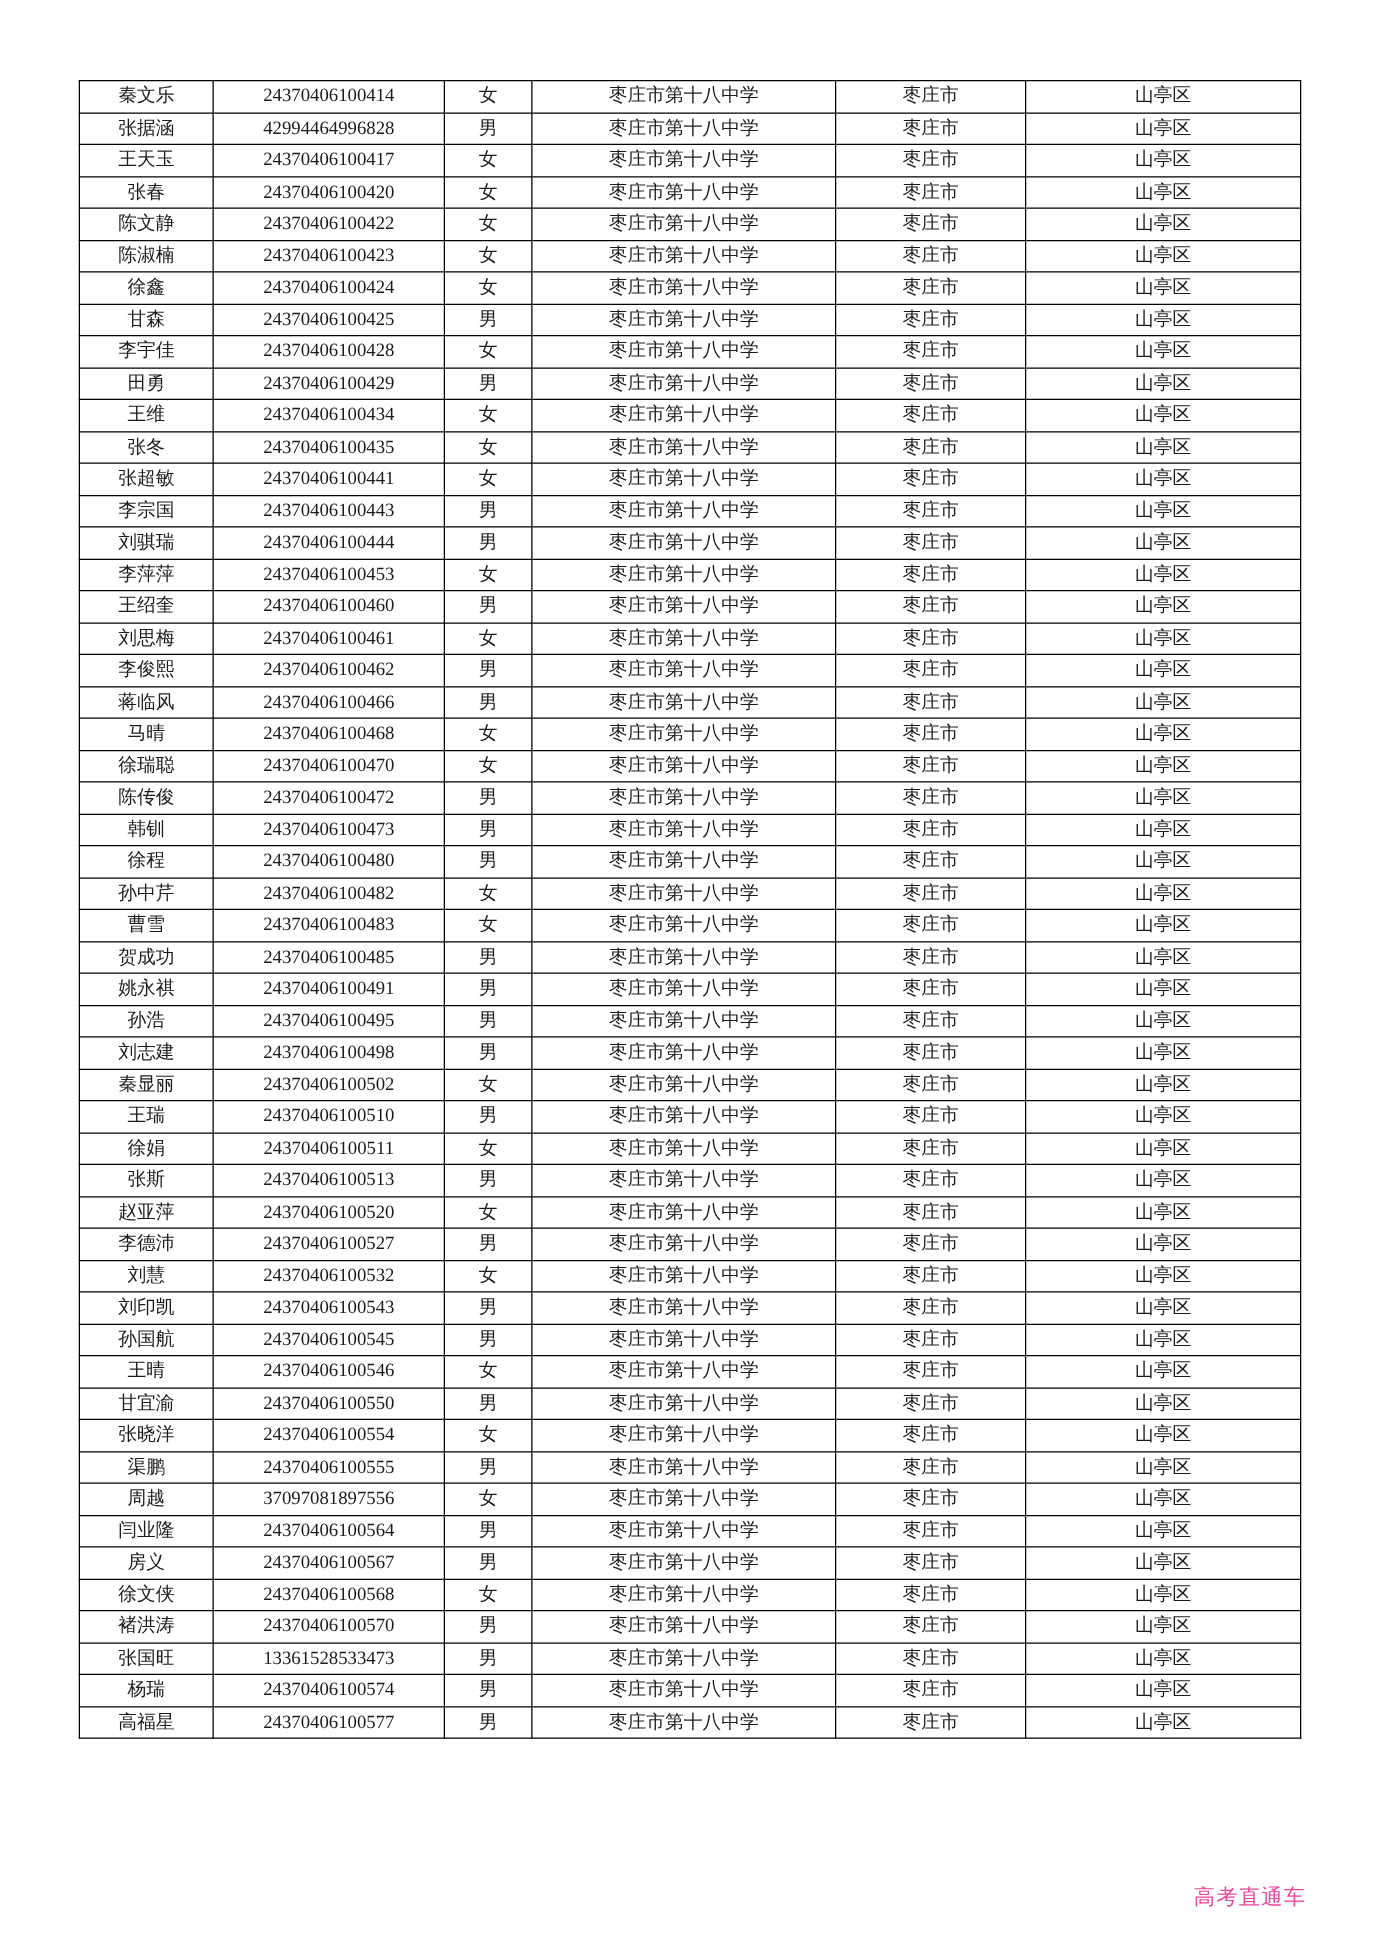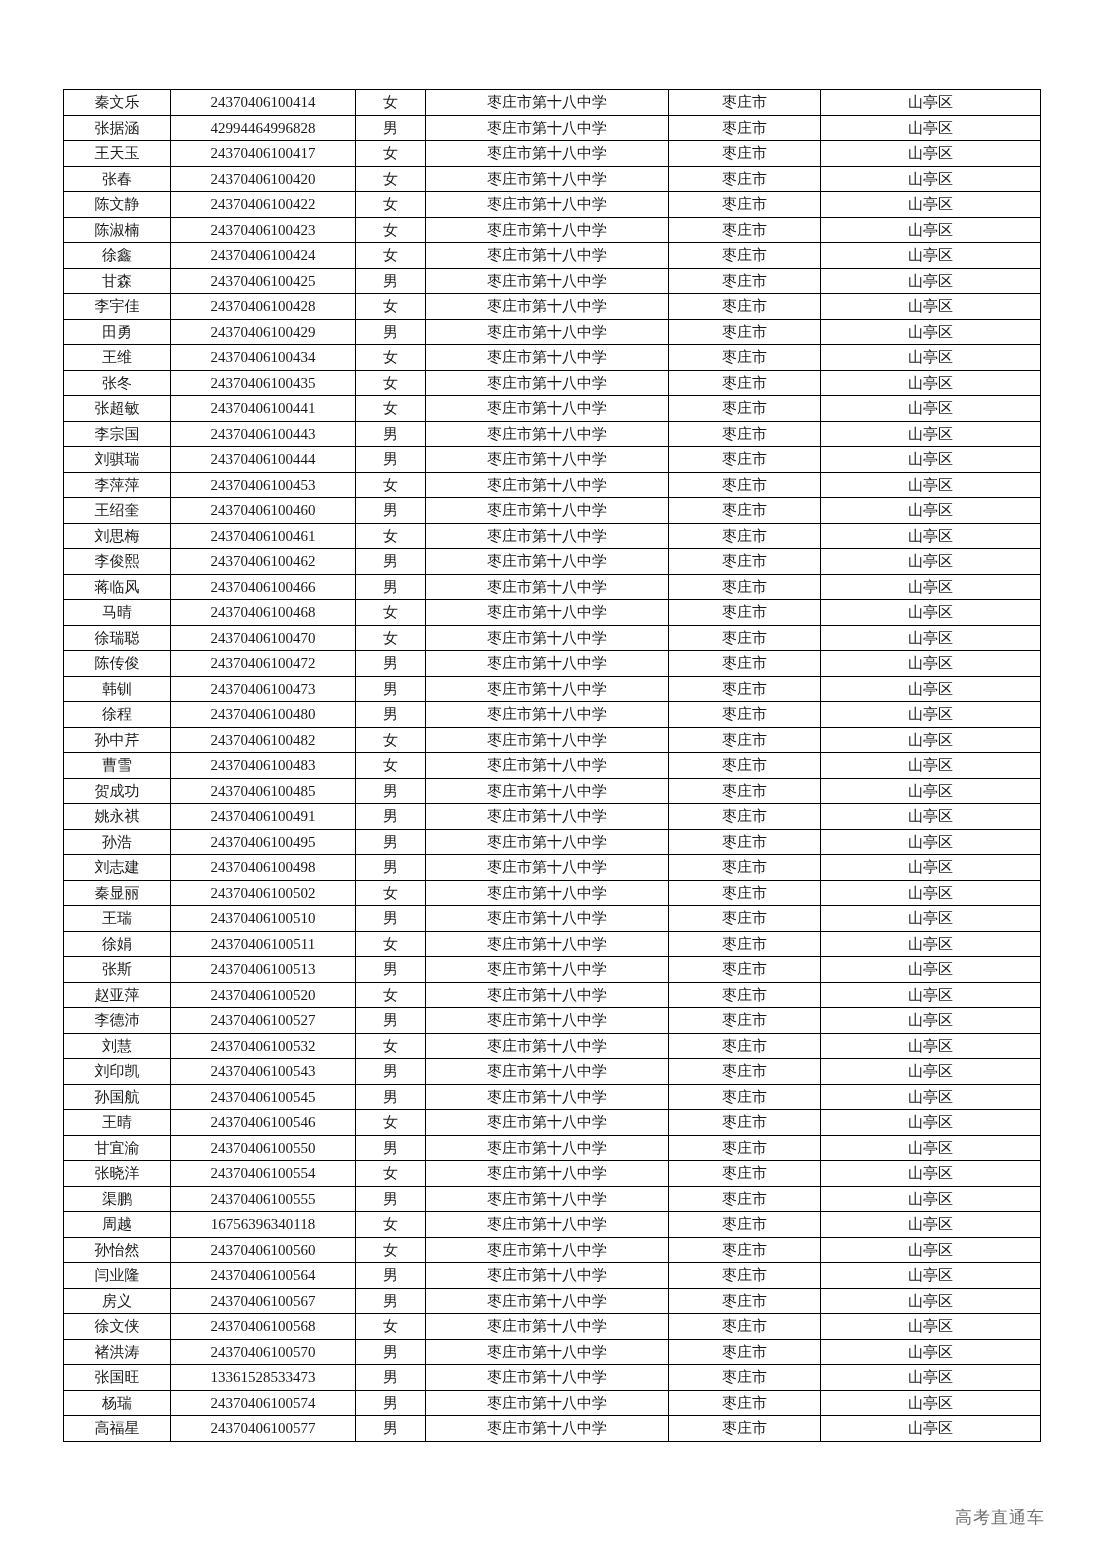--- a/index.html
+++ b/index.html
@@ -11,21 +11,21 @@
   .page {
     position: relative;
     width: 1102px;
     height: 1559px;
     background: #ffffff;
     overflow: hidden;
   }
   table.roster {
     position: absolute;
     left: 63px;
-    top: 89px;
+    top: 64px;
     width: 977px;
     border-collapse: collapse;
     table-layout: fixed;
   }
   table.roster td {
     border: 1px solid #000000;
     height: 24.5px;
     padding: 0 4px;
     font-size: 15px;
     color: #1a1a1a;
@@ -38,21 +38,21 @@
   col.c-id       { width: 185px; }
   col.c-gender   { width: 70px;  }
   col.c-school   { width: 243px; }
   col.c-city     { width: 152px; }
   col.c-district { width: 220px; }
   .watermark {
     position: absolute;
     right: 57px;
     top: 1506px;
     font-size: 17px;
-    color: #737373;
+    color: #ec4899;
     font-family: "Liberation Sans", "DejaVu Sans", sans-serif;
     letter-spacing: 1px;
   }
 </style>
 </head>
 <body>
 
 <div class="page">
 
   <table class="roster">
@@ -412,29 +412,21 @@
         <tr>
           <td>渠鹏</td>
           <td>24370406100555</td>
           <td>男</td>
           <td>枣庄市第十八中学</td>
           <td>枣庄市</td>
           <td>山亭区</td>
         </tr>
         <tr>
           <td>周越</td>
-          <td>16756396340118</td>
-          <td>女</td>
-          <td>枣庄市第十八中学</td>
-          <td>枣庄市</td>
-          <td>山亭区</td>
-        </tr>
-        <tr>
-          <td>孙怡然</td>
-          <td>24370406100560</td>
+          <td>37097081897556</td>
           <td>女</td>
           <td>枣庄市第十八中学</td>
           <td>枣庄市</td>
           <td>山亭区</td>
         </tr>
         <tr>
           <td>闫业隆</td>
           <td>24370406100564</td>
           <td>男</td>
           <td>枣庄市第十八中学</td>

